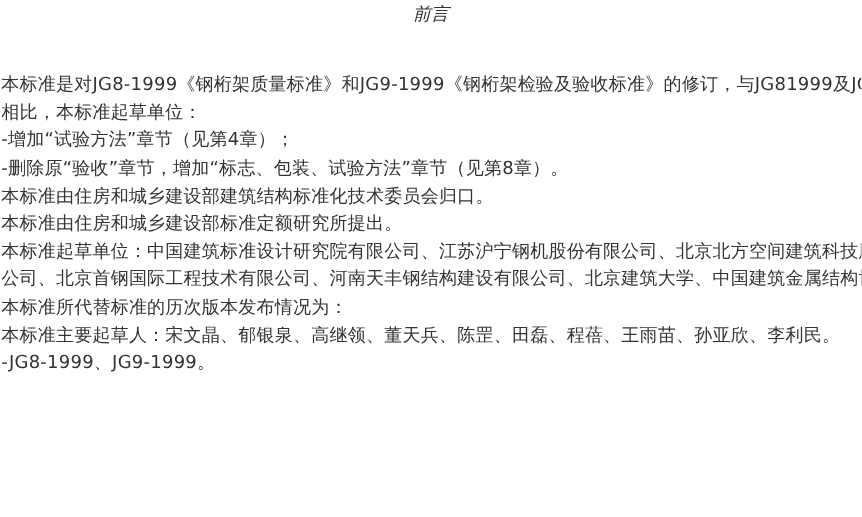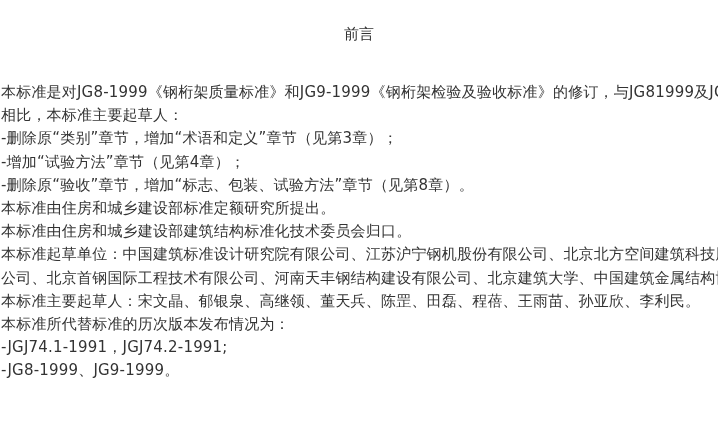--- a/index.html
+++ b/index.html
@@ -16,48 +16,47 @@
     width: 718px;
     height: 431px;
     overflow: hidden;
     font-family: "DejaVu Sans", "Liberation Sans", sans-serif;
     font-size: 15px;
     color: #333333;
     background: #ffffff;
   }
   .doc-title {
     text-align: center;
-    margin-top: 23px;
+    margin-top: 1px;
     line-height: 23px;
     font-size: 15px;
     font-weight: normal;
+    font-style: italic;
   }
   .doc-body {
     margin-top: 35px;
     padding-left: 1px;
   }
   .line {
     line-height: 23.2px;
     white-space: nowrap;
     letter-spacing: 0.2px;
   }
 </style>
 </head>
 <body>
 
 <div class="doc">
   <div class="doc-title">前言</div>
   <div class="doc-body">
     <div class="line">本标准是对JG8-1999《钢桁架质量标准》和JG9-1999《钢桁架检验及验收标准》的修订，与JG81999及JG9-1999</div>
-    <div class="line">相比，本标准主要起草人：</div>
-    <div class="line">-删除原“类别”章节，增加“术语和定义”章节（见第3章）；</div>
+    <div class="line">相比，本标准起草单位：</div>
     <div class="line">-增加“试验方法”章节（见第4章）；</div>
     <div class="line">-删除原“验收”章节，增加“标志、包装、试验方法”章节（见第8章）。</div>
+    <div class="line">本标准由住房和城乡建设部建筑结构标准化技术委员会归口。</div>
     <div class="line">本标准由住房和城乡建设部标准定额研究所提出。</div>
-    <div class="line">本标准由住房和城乡建设部建筑结构标准化技术委员会归口。</div>
     <div class="line">本标准起草单位：中国建筑标准设计研究院有限公司、江苏沪宁钢机股份有限公司、北京北方空间建筑科技股份有限</div>
     <div class="line">公司、北京首钢国际工程技术有限公司、河南天丰钢结构建设有限公司、北京建筑大学、中国建筑金属结构协会。</div>
+    <div class="line">本标准所代替标准的历次版本发布情况为：</div>
     <div class="line">本标准主要起草人：宋文晶、郁银泉、高继领、董天兵、陈罡、田磊、程蓓、王雨苗、孙亚欣、李利民。</div>
-    <div class="line">本标准所代替标准的历次版本发布情况为：</div>
-    <div class="line">-JGJ74.1-1991，JGJ74.2-1991;</div>
     <div class="line">-JG8-1999、JG9-1999。</div>
   </div>
 </div>
 
 </body></html>

